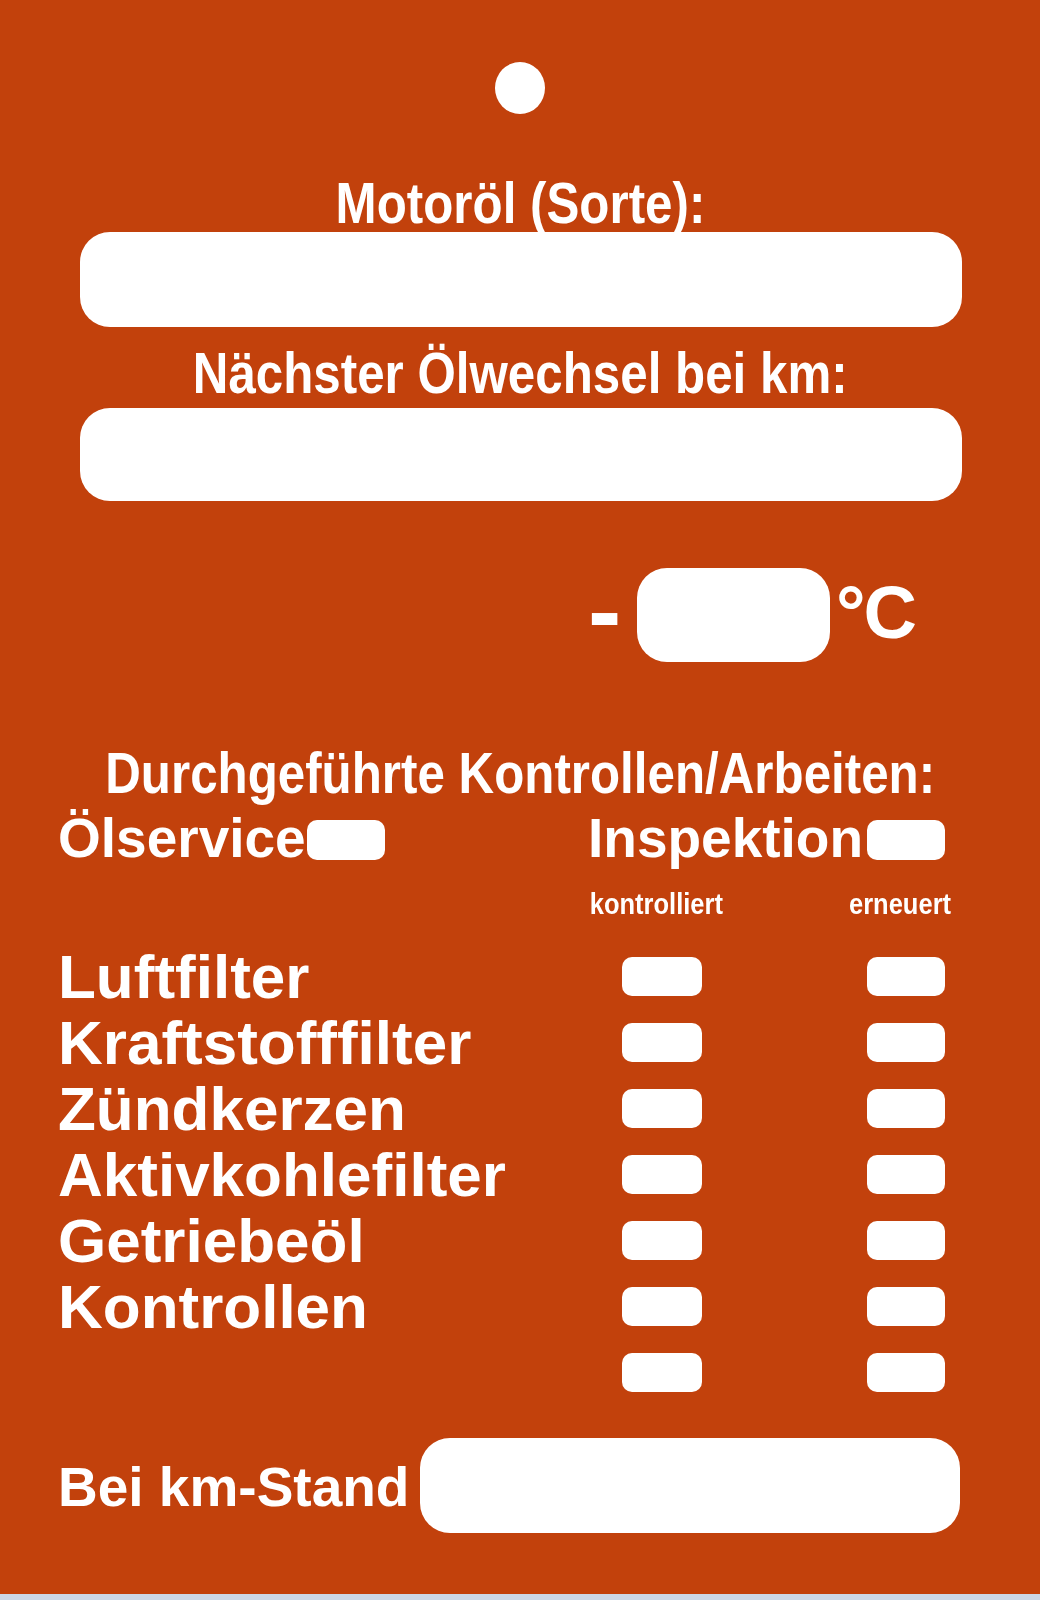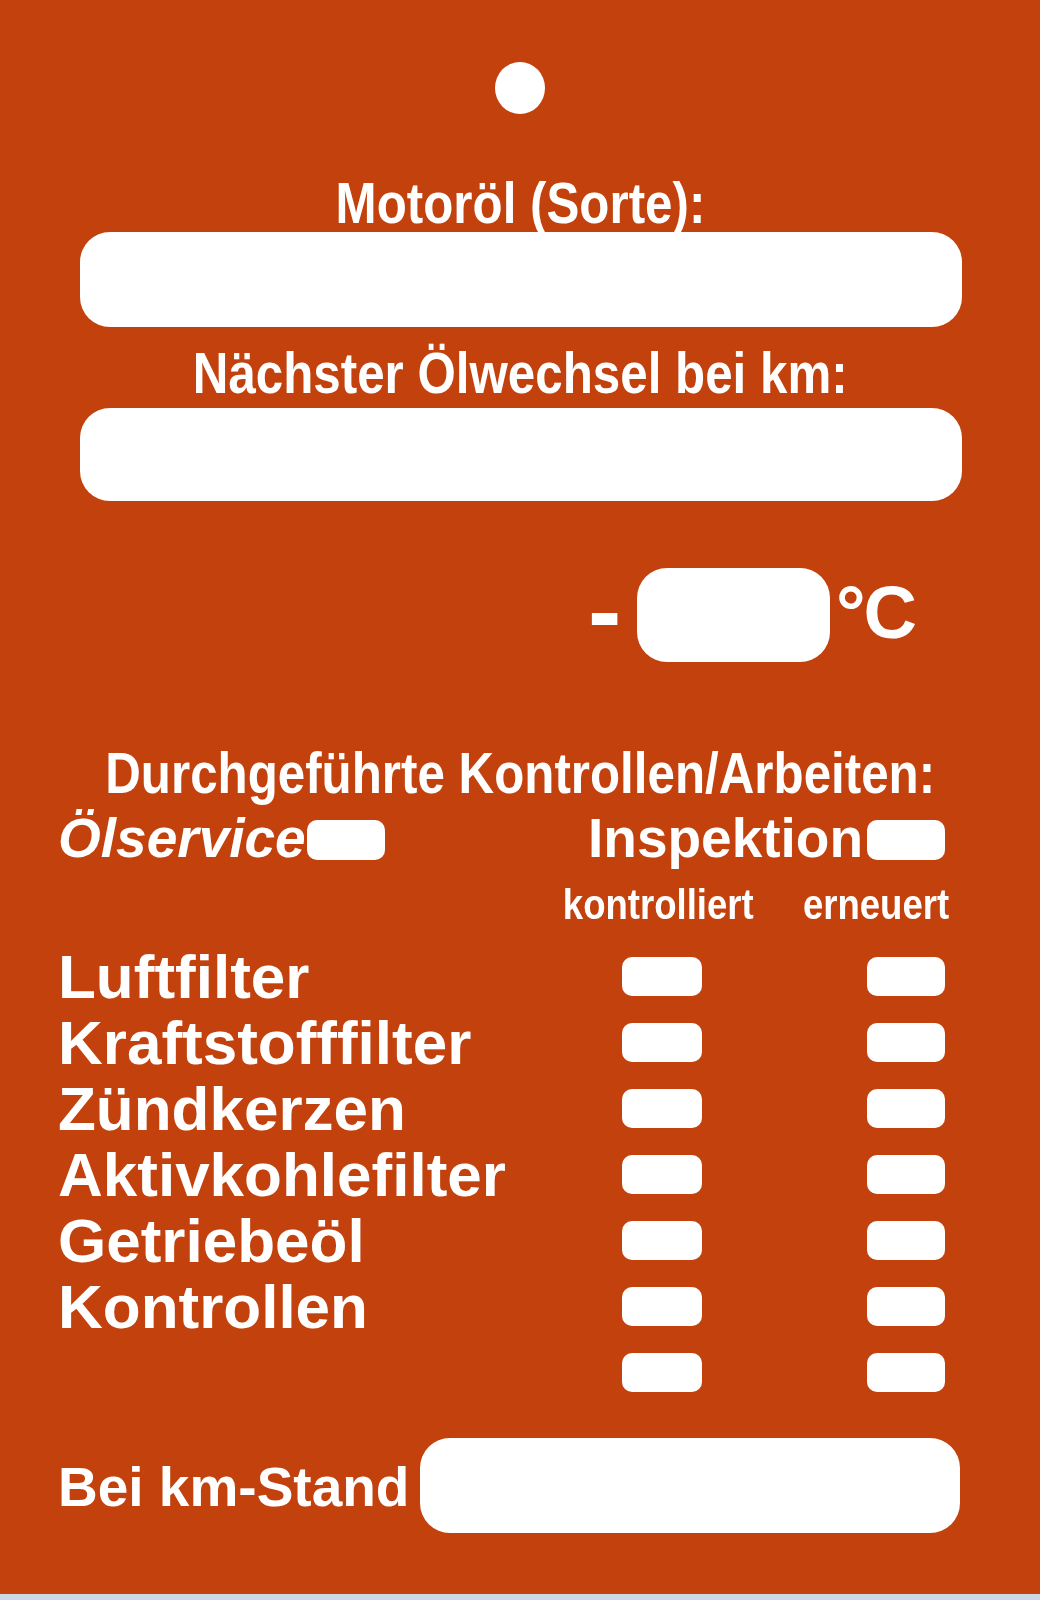--- a/index.html
+++ b/index.html
@@ -47,32 +47,32 @@
   .coolant-label .line > span { display:inline-block; transform:scaleX(0.85); transform-origin:right center; }
   .minus {
     position:absolute; left:588px; top:560px;
     font-size:100px; line-height:100px;
   }
   .degc {
     position:absolute; left:836px; top:576px;
     font-size:74px; line-height:74px; letter-spacing:-2px;
   }
   .svc-label { position:absolute; font-size:55px; line-height:64px; top:806px; white-space:nowrap; }
-  .svc-oel  { left:58px;font-style:italic; }
+  .svc-oel  { left:58px; }
   .svc-insp { left:588px; }
   .checkbox {
     position:absolute;
     background:#ffffff; border-radius:10px;
     width:78px; height:39px;
   }
   .cb-oel  { left:307px; top:820px; height:40px; }
   .cb-insp { left:867px; top:820px; height:40px; }
   .col-head {
     position:absolute; top:880px; width:220px;
-    text-align:left; font-size:43px; line-height:48px; white-space:nowrap;
+    text-align:center; font-size:30px; line-height:48px; white-space:nowrap;
   }
   .col-head > span { display:inline-block; transform:scaleX(0.85); transform-origin:center center; }
   .ch-kontrolliert { left:546px; }
   .ch-erneuert     { left:790px; }
   .row-label {
     position:absolute; left:58px; height:66px;
     font-size:62px; line-height:66px; white-space:nowrap;
   }
   .km-label {
     position:absolute; left:58px; top:1455px;

